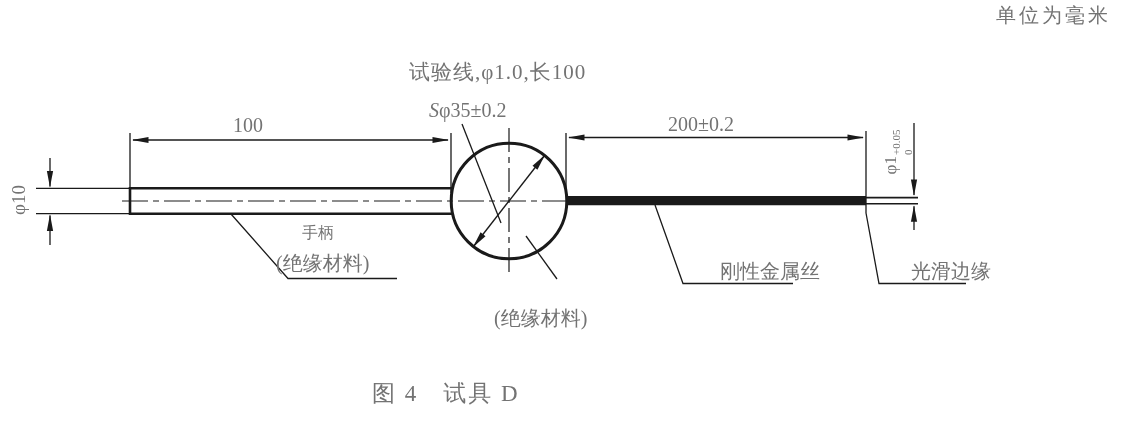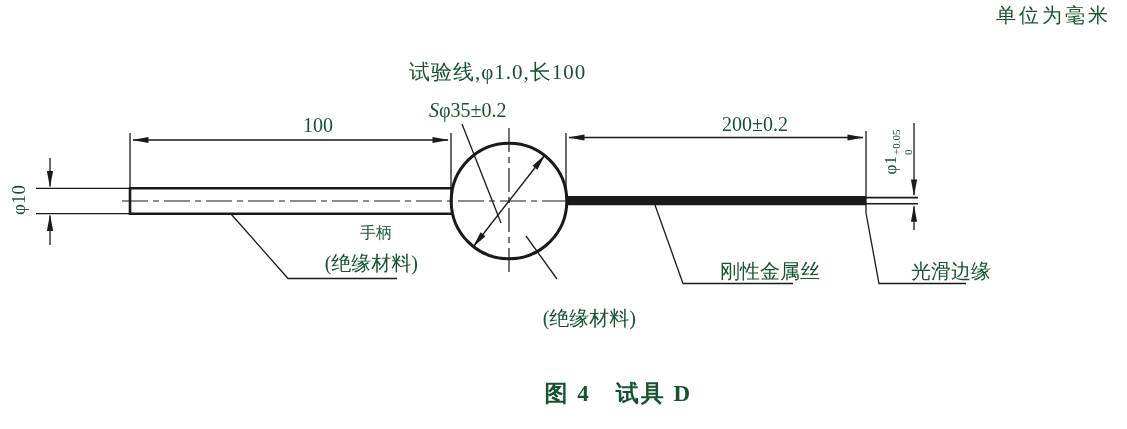--- a/index.html
+++ b/index.html
@@ -1,29 +1,29 @@
 <!DOCTYPE html>
 <html><head>
 <meta charset="utf-8">
 <style>
   html,body{margin:0;padding:0;background:#f7f7f5;}
   .canvas{
     position:relative;width:1127px;height:429px;background:#ffffff;
-    font-family:"Liberation Serif", serif;color:#14532d;overflow:hidden;
+    font-family:"Liberation Serif", serif;color:#737373;overflow:hidden;
   }
   .label{position:absolute;white-space:nowrap;line-height:1.1;}
-  .center{text-align:right;}
+  .center{text-align:left;}
   .cjk{font-family:"Liberation Serif", serif;}
   .rot{transform:translate(-50%,-50%) rotate(-90deg);transform-origin:center center;}
   .tolstack{
     display:inline-flex;flex-direction:column;align-items:flex-start;
     font-size:11px;line-height:1.05;vertical-align:-4px;margin-left:1px;
   }
   svg{position:absolute;left:0;top:0;}
-  .caption{font-weight:bold;letter-spacing:2px;}
+  .caption{font-weight:normal;letter-spacing:2px;}
 </style>
 </head>
 <body>
 
 <div class="canvas">
 
   <svg width="1127" height="429" viewBox="0 0 1127 429">
     <defs>
       <marker id="ah" markerUnits="userSpaceOnUse" markerWidth="18" markerHeight="8" refX="16.5" refY="4" orient="auto-start-reverse">
         <path d="M17.5,4 L1,0.9 L1,7.1 Z" fill="#1a1a1a"></path>

